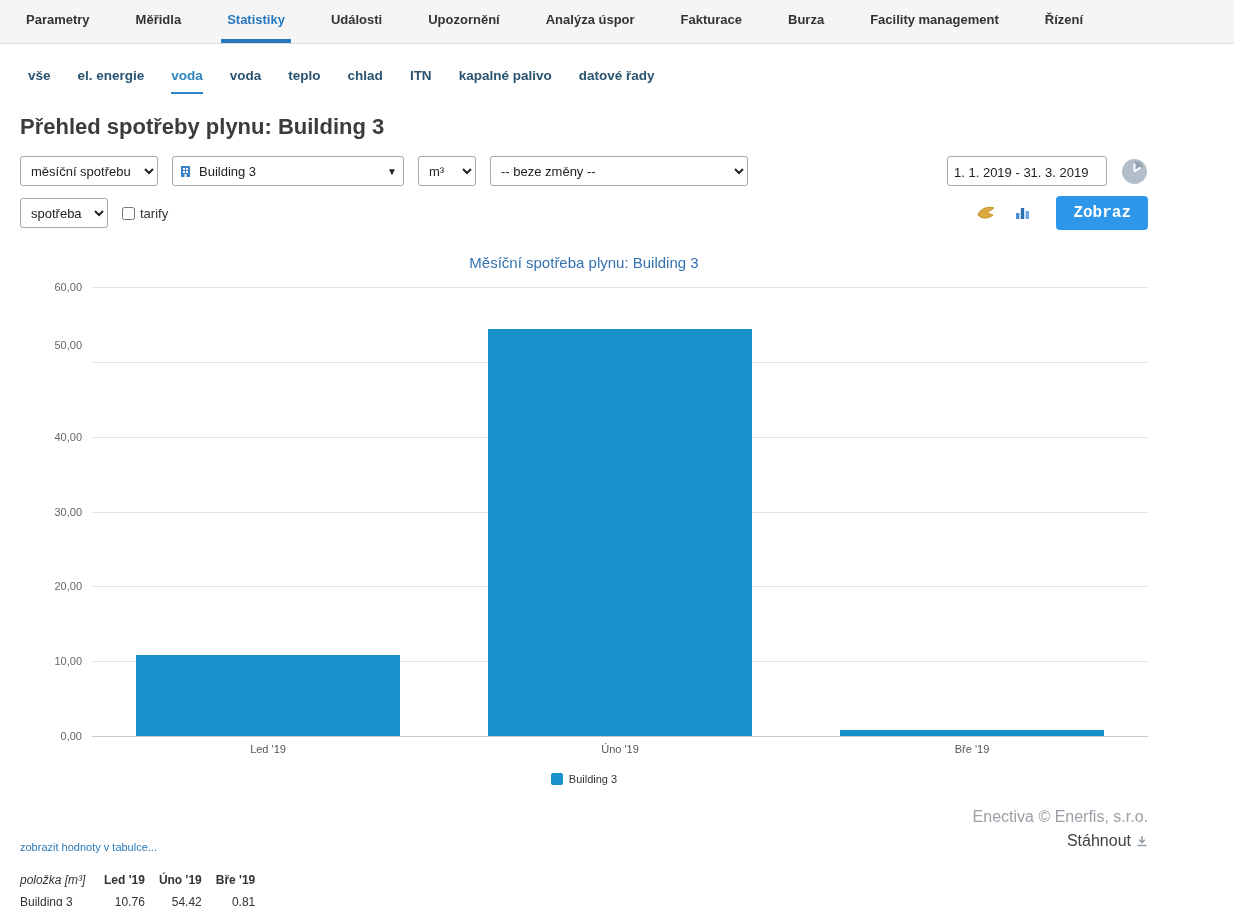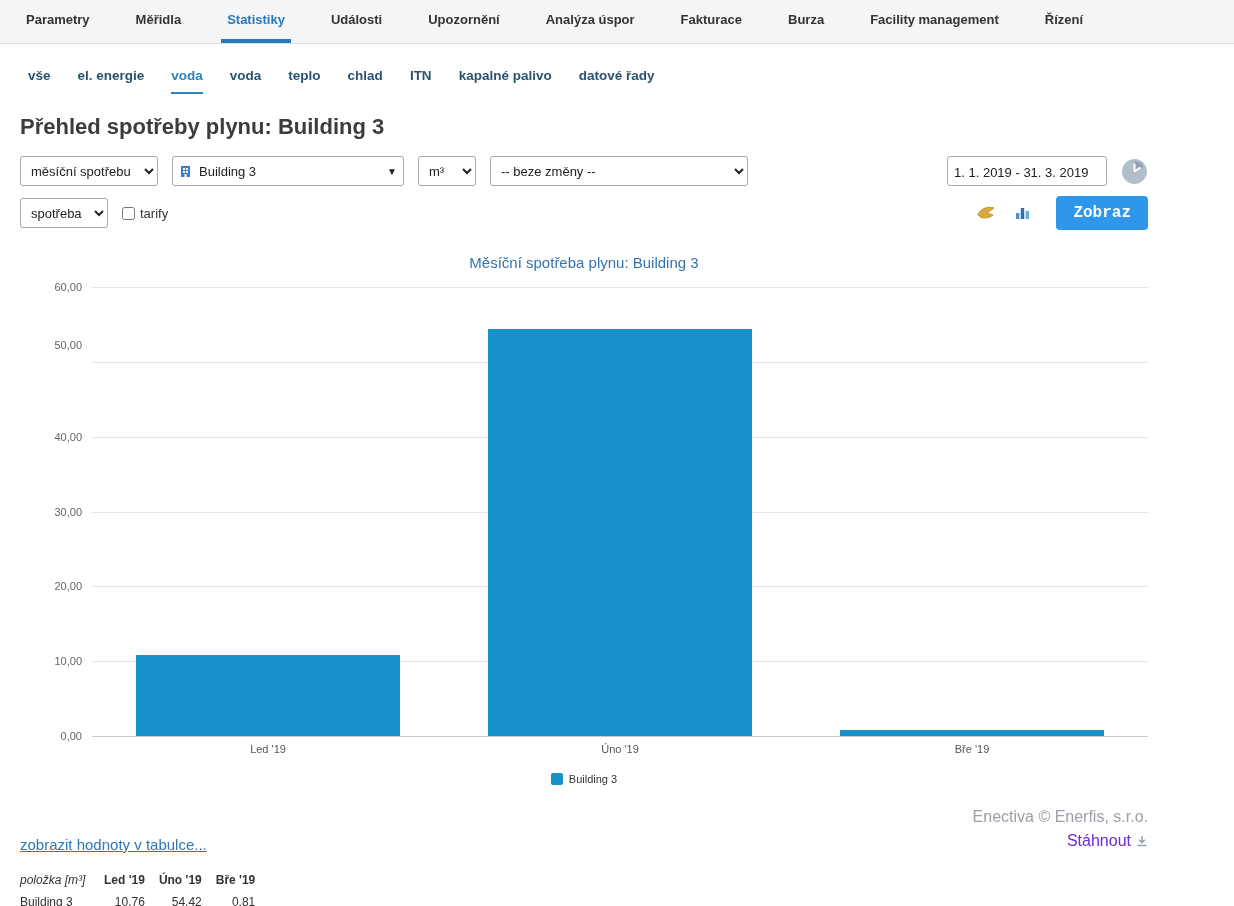--- a/index.html
+++ b/index.html
@@ -97,22 +97,22 @@
   .bar { position: absolute; bottom: 0; }
   .yaxis { position: absolute; left: -72px; top: 0; bottom: 0; width: 66px; }
   .ytick { position: absolute; right: 4px; transform: translateY(-50%); font-size: 11px; color: #666; }
   .xaxis { position: relative; margin-left: 72px; height: 22px; }
   .xtick { position: absolute; top: 6px; text-align: center; font-size: 11px; color: #555; }
   .legend { display: flex; justify-content: center; align-items: center; gap: 6px; margin-top: 14px; font-size: 11px; color: #333; }
   .legend-swatch { width: 12px; height: 12px; border-radius: 2px; display: inline-block; }
   
   .bottom-row { display: flex; justify-content: space-between; align-items: flex-end; margin-top: 20px; }
   .credits { text-align: right; color: #9aa0a6; font-size: 16px; line-height: 24px; }
-  .download-link { color: #6d28d9; text-decoration: none; cursor: pointer; display: inline-flex; align-items: center; gap: 5px; }
-  .table-link { color: var(--link,#2a7ab9); font-size: 15px; text-decoration: underline; cursor: pointer; }
+  .download-link { color: #404040; text-decoration: none; cursor: pointer; display: inline-flex; align-items: center; gap: 5px; }
+  .table-link { color: var(--link,#2a7ab9); font-size: 11px; cursor: pointer; }
   .data-table { margin-top: 16px; border-collapse: collapse; font-size: 12px; color: #333; }
   .data-table th, .data-table td { padding: 4px 0 4px 0; text-align: right; padding-right: 14px; }
   .data-table th:first-child, .data-table td:first-child { text-align: left; width: 84px; padding-right: 10px; }
   .data-table th { font-weight: bold; }
   .data-table th:first-child { font-style: italic; font-weight: normal; }
 </style>
 </head>
 <body>
 
 <div class="topnav">

